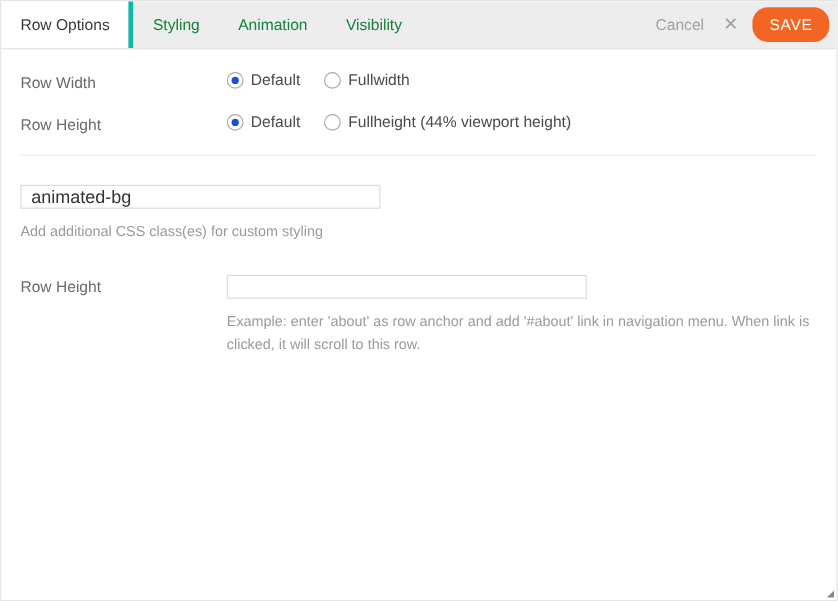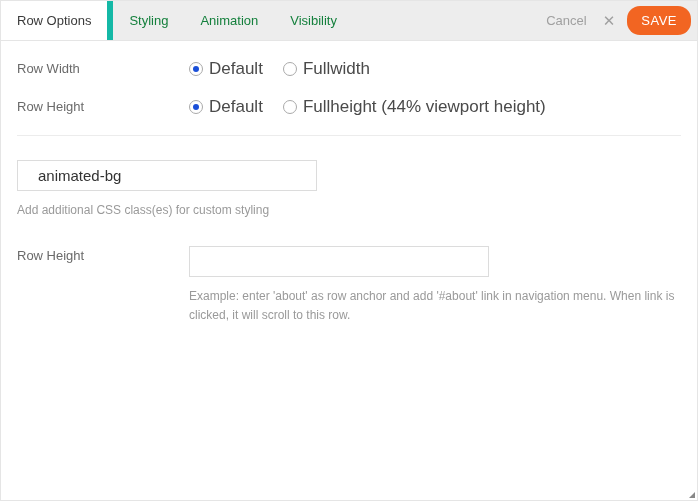--- a/index.html
+++ b/index.html
@@ -28,21 +28,21 @@
     padding: 0 16px;
     display: flex;
     align-items: center;
     color: #15803d;
     cursor: pointer;
     font-size: 13px;
   }
   .tab.active {
     background: #fff;
     color: #3a3a3a;
-    border-right: 6px solid #14b8a6;
+    border-right: 4px solid #14b8a6;
   }
   .header-actions {
     display: flex;
     align-items: center;
     padding-right: 6px;
     gap: 6px;
   }
   .cancel {
     color: #a0a0a0;
     font-size: 13px;
@@ -108,32 +108,32 @@
   }
   .radio.checked::after {
     content: "";
     width: 6px;
     height: 6px;
     border-radius: 50%;
     background: #1a4fd8;
   }
   .radio-label {
     color: #4a4a4a;
-    font-size: 17px;
+    font-size: 13px;
   }
   .divider {
     border: none;
     border-top: 1px solid #ececec;
     margin: 6px 0 24px 0;
   }
   .text-input {
     width: 300px;
-    height: 31px;
+    height: 20px;
     border: 1px solid #dcdcdc;
-    padding: 0 20px;
+    padding: 0 8px;
     font-size: 15px;
     color: #333;
     font-family: inherit;
   }
   .hint {
     color: #9a9a9a;
     font-size: 12px;
     margin-top: 10px;
     line-height: 1.6;
     max-width: 490px;

